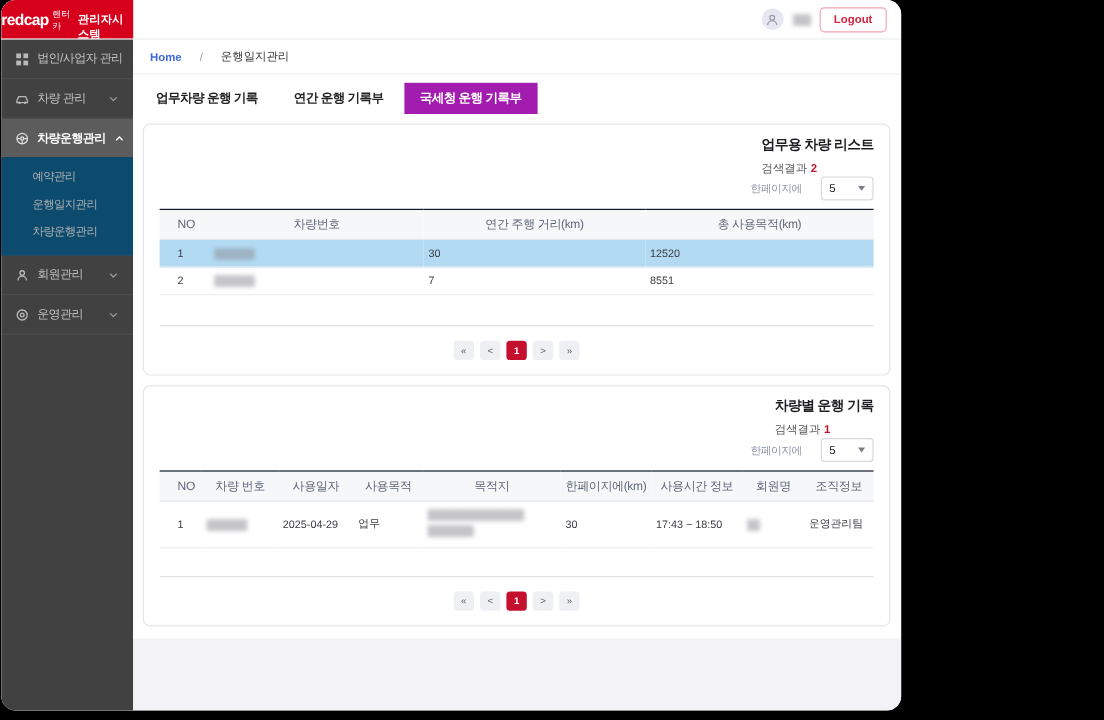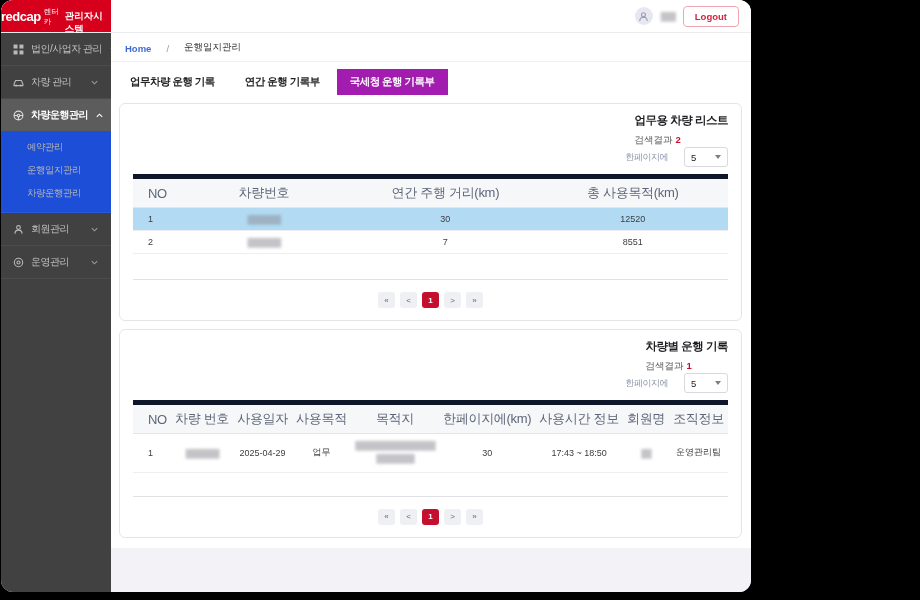--- a/index.html
+++ b/index.html
@@ -15,21 +15,21 @@
   .topbar-right{ flex:1; display:flex; align-items:center; justify-content:flex-end; gap:8px; padding-right:12px; }
   .avatar{ width:18px; height:18px; border-radius:50%; background:#e7e7f1; display:flex; align-items:center; justify-content:center; }
   .logout-btn{ background:#fff; border:1px solid #f0a6b2; color:#d0243f; font-size:9.5px; font-weight:bold; padding:4px 11px; border-radius:4px; cursor:pointer; font-family:inherit; }
 
   
   .shell{ flex:1; display:flex; min-height:0; }
   .sidebar{ width:110px; background:#414141; flex:0 0 auto; color:#c2c2c2; }
   .side-item{ display:flex; align-items:center; gap:7px; padding:9px 12px; font-size:10px; border-bottom:1px solid rgba(255,255,255,.06); cursor:pointer; }
   .side-item .lbl{ flex:1; letter-spacing:-.5px; white-space:nowrap; }
   .side-item.open{ background:#5c5c5c; color:#fff; font-weight:bold; border-bottom:none; }
-  .submenu{ background:#1d4ed8; padding:5px 0 7px; border-bottom:1px solid rgba(255,255,255,.06); }
+  .submenu{ background:#0c4a6e; padding:5px 0 7px; border-bottom:1px solid rgba(255,255,255,.06); }
   .sub-item{ font-size:9.5px; color:#b3b3b3; padding:5px 8px 5px 26px; letter-spacing:-.5px; cursor:pointer; white-space:nowrap; }
   .icon10{ width:11px; height:11px; flex:0 0 auto; display:block; }
   .chev{ width:9px; height:9px; flex:0 0 auto; }
 
   
   .main{ flex:1; background:#f2f2f7; min-width:0; overflow:hidden; }
   .white-wrap{ background:#fff; padding-bottom:10px; }
 
   .breadcrumb{ padding:8px 0 7px 14px; font-size:9.5px; border-bottom:1px solid #efeff3; display:flex; gap:15px; align-items:flex-end; }
   .bc-home{ color:#3f6ad8; font-weight:bold; cursor:pointer; }
@@ -50,23 +50,23 @@
   .card{ margin:8px 9px 0 8px; background:#fff; border:1px solid #e4e5e9; border-radius:6px; padding:9px 13px 12px; }
   .card-head{ display:flex; justify-content:space-between; align-items:flex-end;flex-direction:column; }
   .card-title{ font-size:11.5px; font-weight:bold; color:#1e1e22; letter-spacing:-.5px; }
   .result-line{ font-size:9.5px; color:#555; margin-top:6px; }
   .result-line .count{ color:#c50f2e; font-weight:bold; margin-left:3px; }
   .perpage{ display:flex; align-items:center; gap:16px; }
   .perpage .pp-label{ font-size:9px; color:#8a93a5; letter-spacing:-.5px; }
   .pp-box{ width:44px; height:20px; border:1px solid #d8d9de; border-radius:3px; display:flex; align-items:center; justify-content:space-between; padding:0 6px; font-size:9.5px; color:#222; cursor:pointer; background:#fff; }
 
   table{ width:100%; border-collapse:collapse; margin-top:7px; }
-  thead th{ background:#f6f7f9; border-top:5px solid #0f172a; border-bottom:1px solid #e4e5e9; font-size:13px; font-weight:normal; color:#5d6678; padding:5px 4px; text-align:center; letter-spacing:-.3px; white-space:nowrap; }
+  thead th{ background:#f6f7f9; border-top:1px solid #0f172a; border-bottom:1px solid #e4e5e9; font-size:10px; font-weight:normal; color:#5d6678; padding:5px 4px; text-align:center; letter-spacing:-.3px; white-space:nowrap; }
   thead th.first, tbody td.first{ text-align:left; padding-left:15px; }
-  tbody td{ font-size:9px; color:#3c3c42; text-align:center; padding:6px 4px; border-bottom:1px solid #eceef2; }
+  tbody td{ font-size:9px; color:#3c3c42; text-align:left; padding:6px 4px; border-bottom:1px solid #eceef2; }
   tr.highlight td{ background:#b2dbf3; }
   .table-tail{ border-bottom:1px solid #e0e1e5; }
   .tail1{ height:26px; } .tail2{ height:24px; }
 
   .blur{ filter:blur(1.6px); opacity:.5; color:#8a8a92; font-size:8px; letter-spacing:-1px; }
   .dest .blur{ display:block; line-height:1.6; }
 
   .pager{ display:flex; justify-content:center; gap:5px; margin-top:12px; }
   .pg{ min-width:17px; height:16px; background:#eff0f4; border:none; border-radius:3px; font-size:8px; color:#666; display:flex; align-items:center; justify-content:center; cursor:pointer; font-family:inherit; padding:0 3px; }
   .pg.active{ background:#c50f2e; color:#fff; font-weight:bold; }

